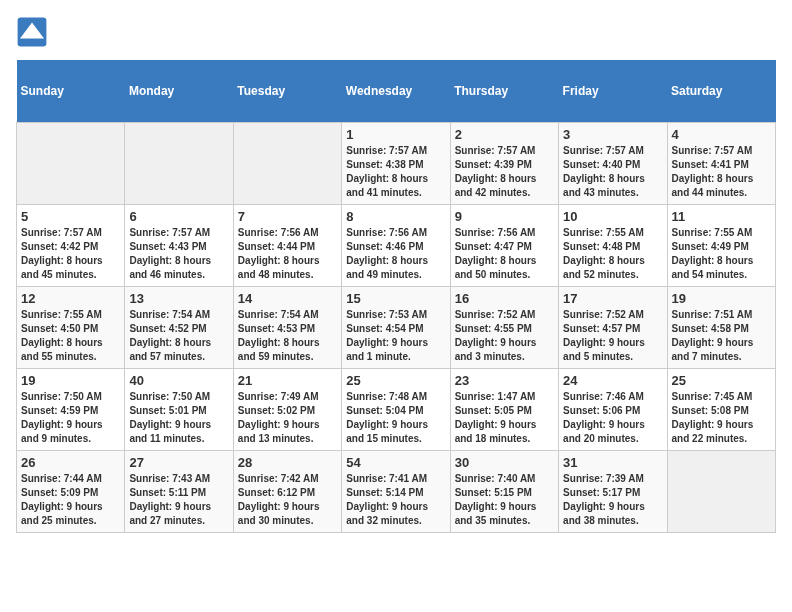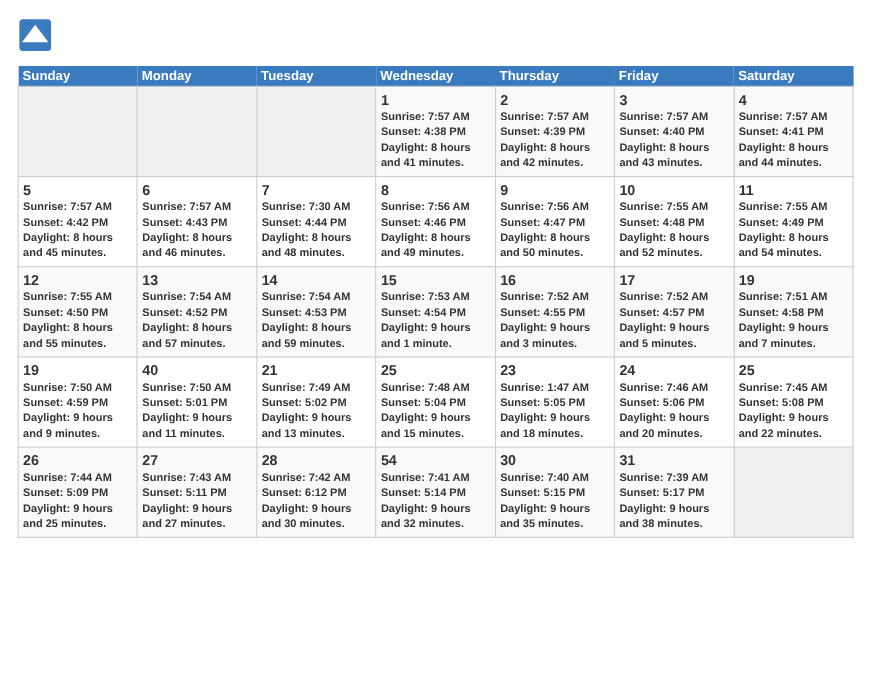--- a/index.html
+++ b/index.html
@@ -47,21 +47,21 @@
       color: #555;
     }
     table {
       width: 100%;
       border-collapse: collapse;
       font-size: 11px;
     }
     thead tr th {
       background-color: #3a7abf;
       color: #fff;
-      padding: 2px 4px;
+      padding: 24px 4px;
       text-align: left;
       font-size: 12px;
       font-weight: bold;
     }
     tbody tr td {
       border: 1px solid #ccc;
       vertical-align: top;
       padding: 4px;
       width: calc(100% / 7);
       min-height: 80px;
@@ -156,21 +156,21 @@
 Daylight: 8 hours and 45 minutes.</div>
         </td>
         <td>
           <div class="day-num">6</div>
           <div class="day-info">Sunrise: 7:57 AM
 Sunset: 4:43 PM
 Daylight: 8 hours and 46 minutes.</div>
         </td>
         <td>
           <div class="day-num">7</div>
-          <div class="day-info">Sunrise: 7:30 AM
+          <div class="day-info">Sunrise: 7:56 AM
 Sunset: 4:44 PM
 Daylight: 8 hours and 48 minutes.</div>
         </td>
         <td>
           <div class="day-num">8</div>
           <div class="day-info">Sunrise: 7:56 AM
 Sunset: 4:46 PM
 Daylight: 8 hours and 49 minutes.</div>
         </td>
         <td>

